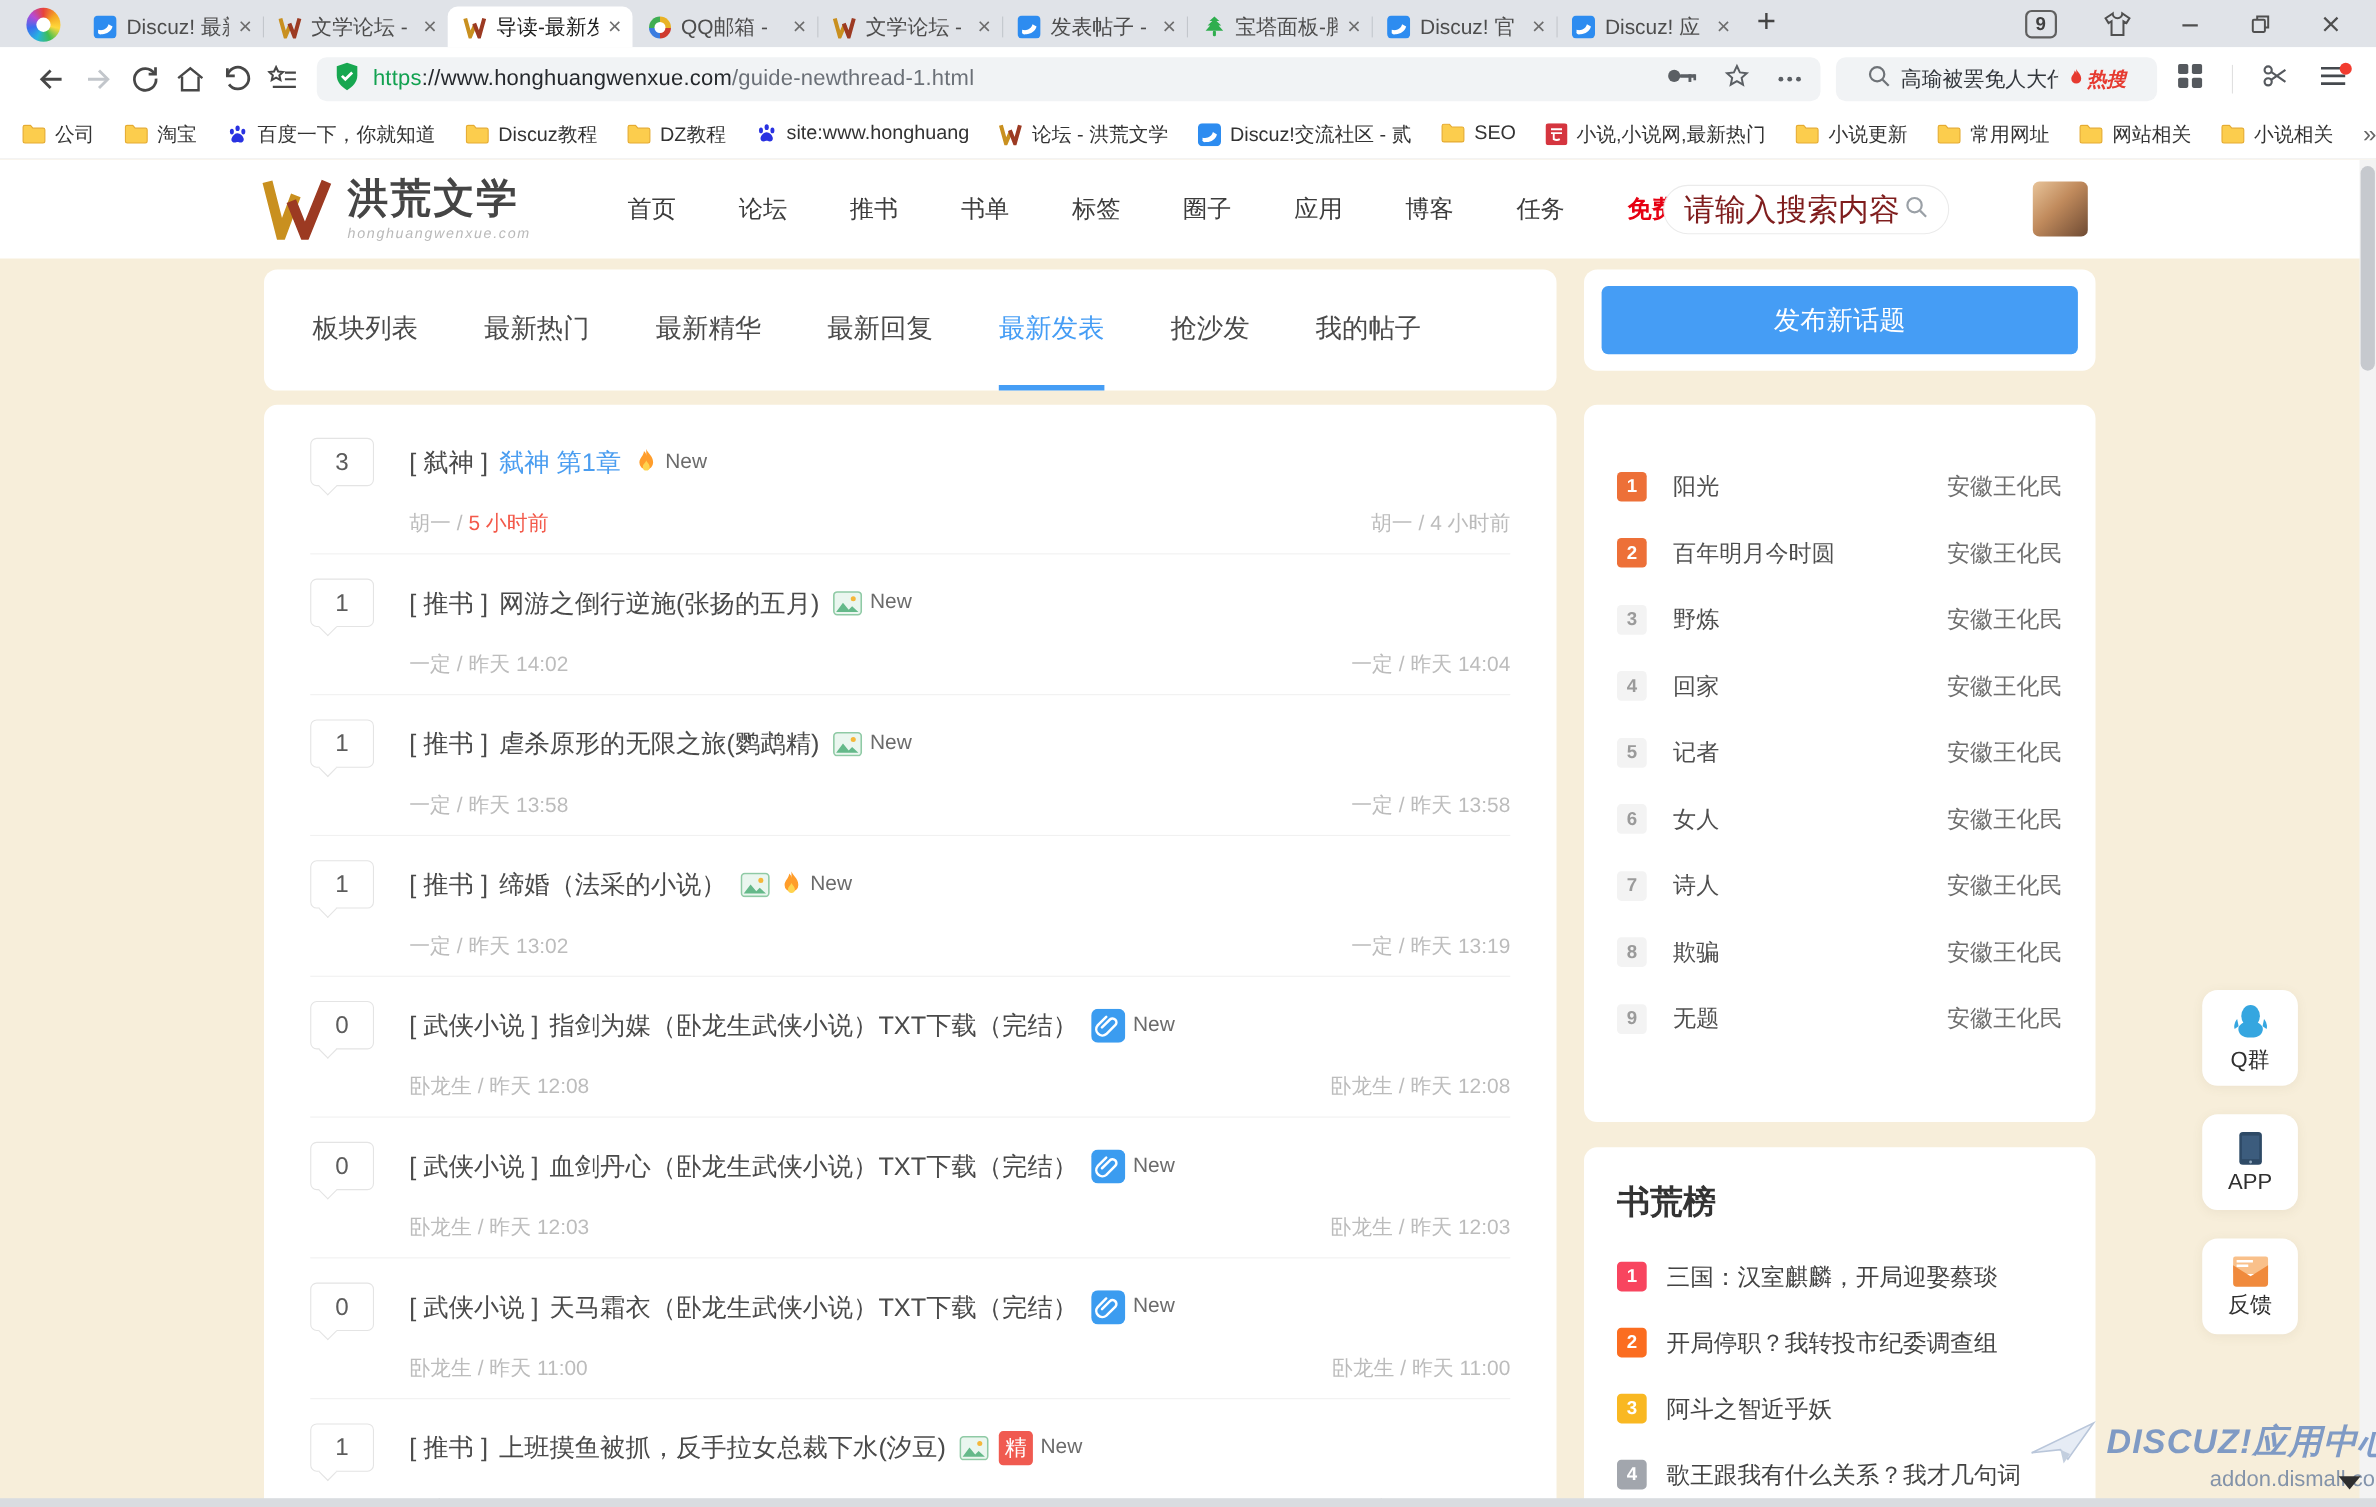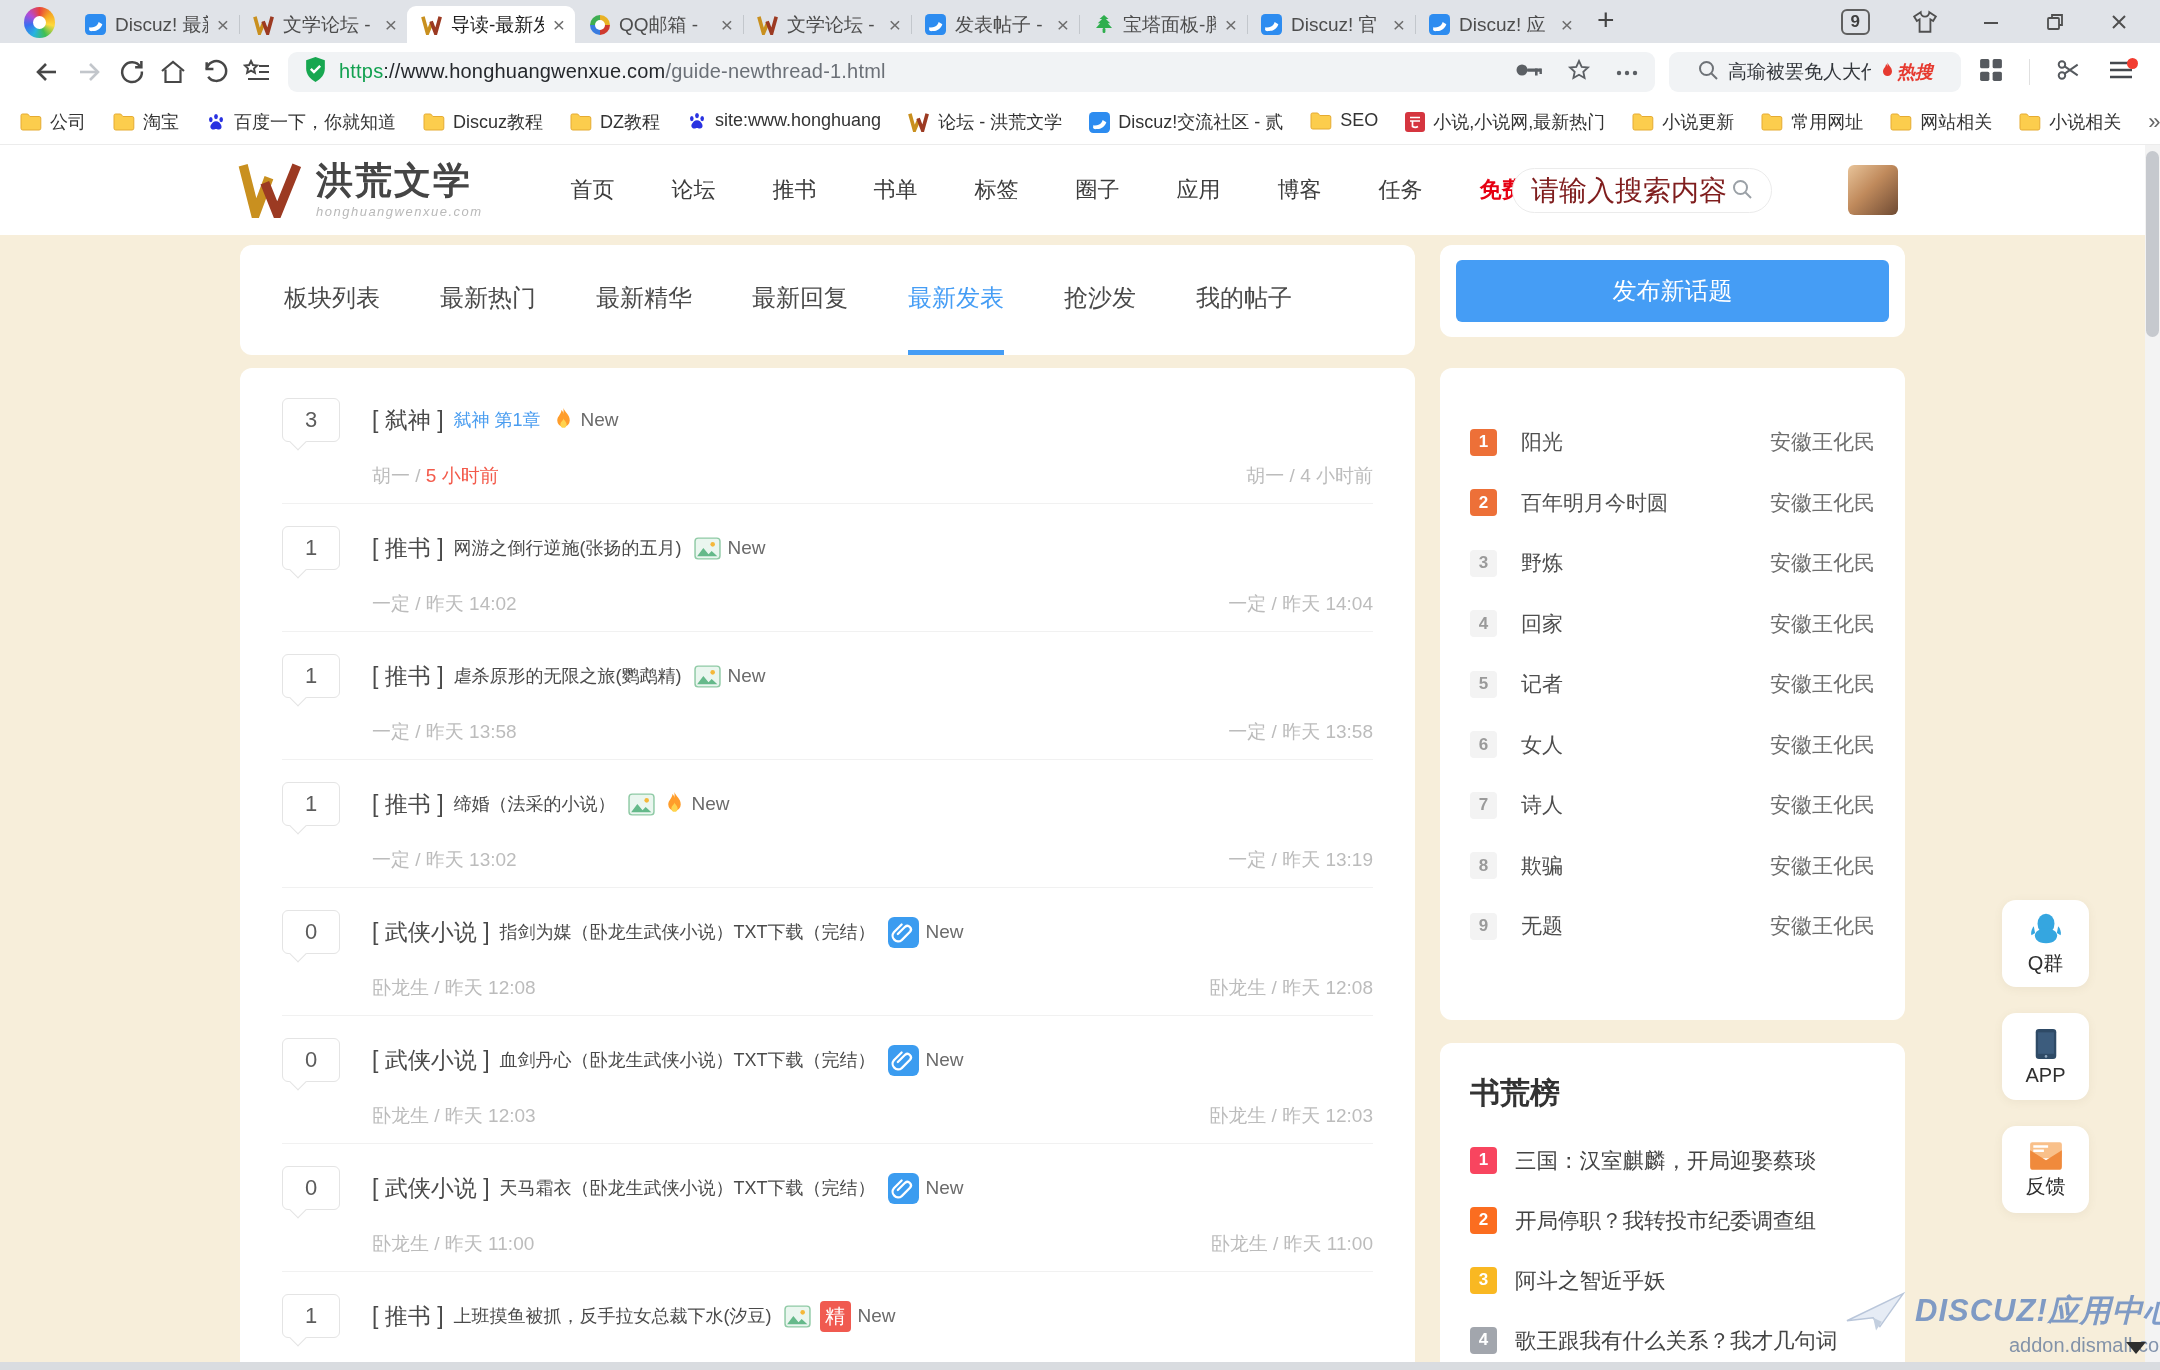--- a/index.html
+++ b/index.html
@@ -64,21 +64,21 @@
   .ftab{display:flex;align-items:center;margin-right:60px;font-size:24px;color:#4a4a4a;border-bottom:5px solid transparent;cursor:pointer;}
   .ftab.active{color:#459df5;border-bottom-color:#459df5;}
 
   #listCard{left:240px;top:223px;width:1175px;height:1012px;padding:8px 42px 0 42px;overflow:hidden;}
   .trow{height:128px;border-bottom:1px solid #f1f1f1;padding-top:22px;position:relative;}
   .trow:last-child{border-bottom:none;}
   .trow-top{display:flex;align-items:center;}
   .bubble{width:58px;height:44px;background:#fff;border:1px solid #e4e4e4;border-radius:6px;display:flex;align-items:center;justify-content:center;font-size:22px;color:#5c5c5c;position:relative;margin-right:32px;flex:none;}
   .bubble::after{content:'';position:absolute;left:9px;bottom:-7px;width:11px;height:11px;background:#fff;border-left:1px solid #e4e4e4;border-bottom:1px solid #e4e4e4;transform:rotate(-45deg);}
   .tcat{font-size:23px;color:#4a4a4a;margin-right:10px;white-space:nowrap;}
-  .ttitle{font-size:18px;color:#4a4a4a;white-space:nowrap;}
+  .ttitle{font-size:23px;color:#4a4a4a;white-space:nowrap;}
   .ttitle.link{color:#4a9df0;}
   .ticons{display:flex;align-items:center;gap:9px;margin-left:12px;}
   .jing{width:31px;height:31px;border-radius:4px;background:#f05a50;color:#fff;font-size:20px;display:flex;align-items:center;justify-content:center;}
   .tnew{font-size:19px;color:#6b6b6b;margin-left:7px;}
   .tmeta{margin:21px 0 0 90px;font-size:19px;color:#bcbcbc;position:relative;padding-right:4px;}
   .tmeta .m-right{position:absolute;right:0;top:0;}
   .t-red{color:#f35a4b;}
 
   #btnCard{left:1440px;top:100px;width:465px;height:92px;padding:15px 16px;}
   .newtopic{width:100%;height:62px;background:#459df5;border:none;border-radius:6px;color:#fff;font-size:24px;cursor:pointer;font-family:inherit;}

